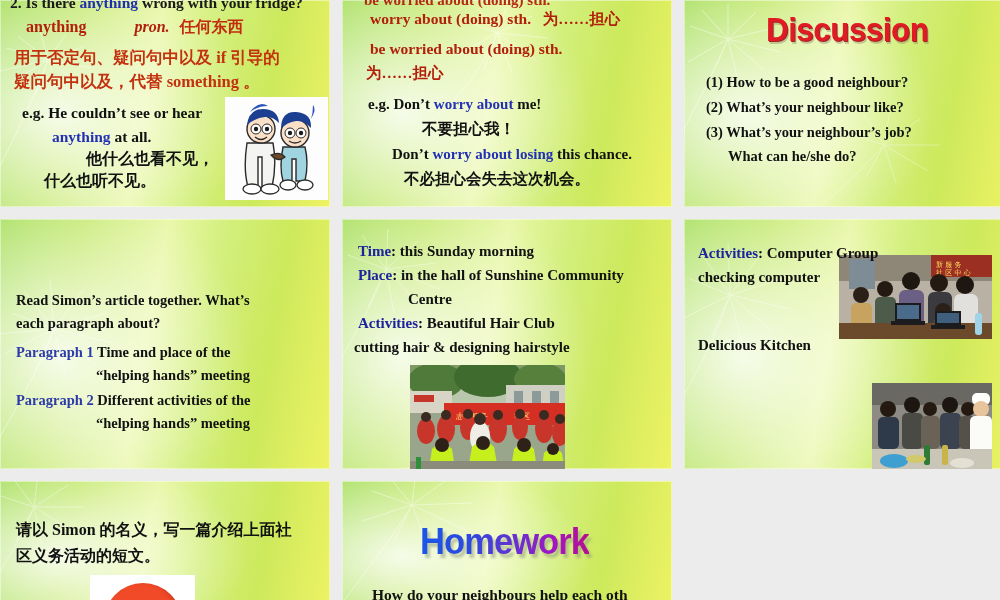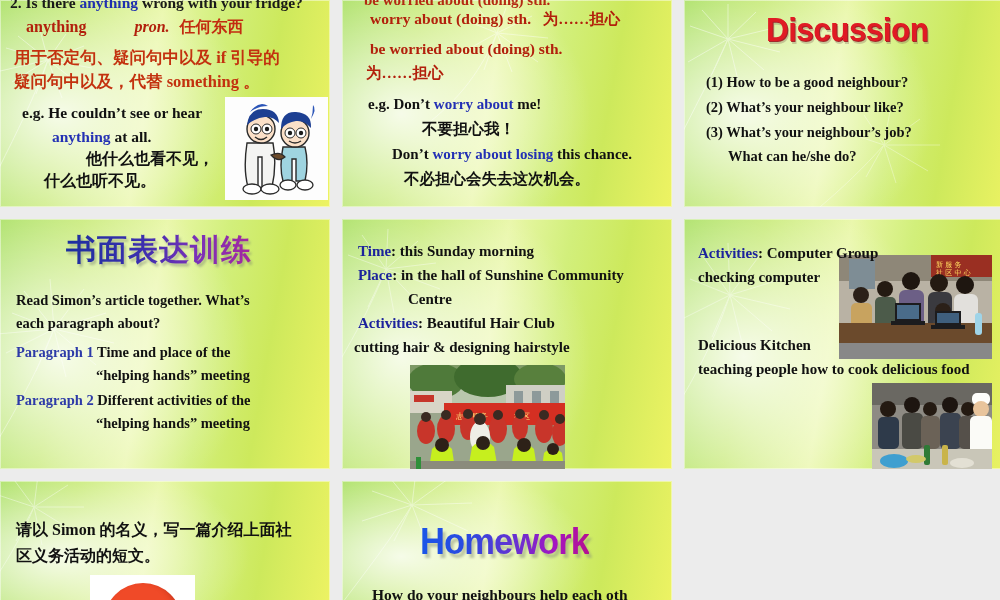--- a/index.html
+++ b/index.html
@@ -89,21 +89,21 @@
   .s5-r1{top:24px;} .s5-r2{top:48px;} .s5-r3{top:72px;left:66px;}
   .s5-r4{top:96px;} .s5-r5{top:120px;left:12px;}
   .photo{position:absolute;z-index:2;overflow:hidden;background:#888;}
   .s5-photo{top:146px;left:68px;width:155px;height:110px;}
 
   
   .s6-a{left:14px;font-size:15px;font-weight:bold;color:#111;white-space:nowrap;}
   .s6-a .hl{color:#1c239c;}
   .s6-r1{top:26px;} .s6-r2{top:50px;}
   .s6-r3{top:118px;} .s6-r4{top:142px;}
-  .s6-photo1{top:36px;left:155px;width:153px;height:104px;}
+  .s6-photo1{top:36px;left:155px;width:153px;height:84px;}
   .s6-photo2{top:164px;left:188px;width:120px;height:86px;}
 
   
   .s7-a{left:16px;font-size:16px;font-weight:bold;color:#111;white-space:nowrap;}
   .s7-r1{top:40px;} .s7-r2{top:66px;}
   .s7-ring{position:absolute;z-index:2;top:94px;left:90px;width:105px;height:60px;background:#fff;overflow:hidden;}
   .s7-ring .donut{
     position:absolute;left:14px;top:8px;width:78px;height:78px;border-radius:50%;
     background:radial-gradient(circle at 50% 50%, transparent 0 26%, #c93a26 26% 28%, #f04a28 28% 100%);
     box-shadow:inset -3px -4px 6px rgba(120,20,10,.45);
@@ -279,21 +279,20 @@
             <path d="M74 50 L126 34"></path>
             <path d="M74 50 L134 64"></path>
           <path d="M74 50 L116 86"></path>
             <path d="M74 50 L86 98"></path>
             <path d="M74 50 L56 92"></path>
           <path d="M74 50 L26 74"></path>
             <path d="M74 50 L6 56"></path>
         </g>
       </svg>
     </div>
-    <div class="txt s4-title">书面表达训练</div>
     <div class="txt s4-a s4-r1">Read Simon’s article together. What’s</div>
     <div class="txt s4-a s4-r2">each paragraph about?</div>
     <div class="txt s4-a s4-p1">
       <span class="hl">Paragraph 1</span><span> Time and place of the</span>
     </div>
     <div class="txt s4-a s4-p1b">“helping hands” meeting</div>
     <div class="txt s4-a s4-p2">
       <span class="hl">Paragraph 2</span><span> Different activities of the</span>
     </div>
     <div class="txt s4-a s4-p2b">“helping hands” meeting</div>
@@ -403,21 +402,20 @@
             <path d="M70 56 L52 98"></path>
           <path d="M70 56 L22 80"></path>
         </g>
       </svg>
     </div>
     <div class="txt s6-a s6-r1">
       <span class="hl">Activities</span><span>: Computer Group</span>
     </div>
     <div class="txt s6-a s6-r2">checking computer</div>
     <div class="txt s6-a s6-r3">Delicious Kitchen</div>
-    <div class="txt s6-a s6-r4">teaching people how to cook delicious food</div>
 
     <div class="photo s6-photo1">
       <svg width="153" height="88" viewBox="0 0 153 88" preserveAspectRatio="none">
         <rect width="153" height="88" fill="#b9b2a4"></rect>
         <rect x="0" y="0" width="153" height="26" fill="#8e8778"></rect>
         <rect x="92" y="0" width="61" height="22" fill="#9a2f22"></rect>
         <g fill="#ffd95e" font-family="DejaVu Sans" font-size="7">
           <text x="97" y="12">新 服 务</text>
             <text x="97" y="20">社 区 中 心</text>
         </g>

